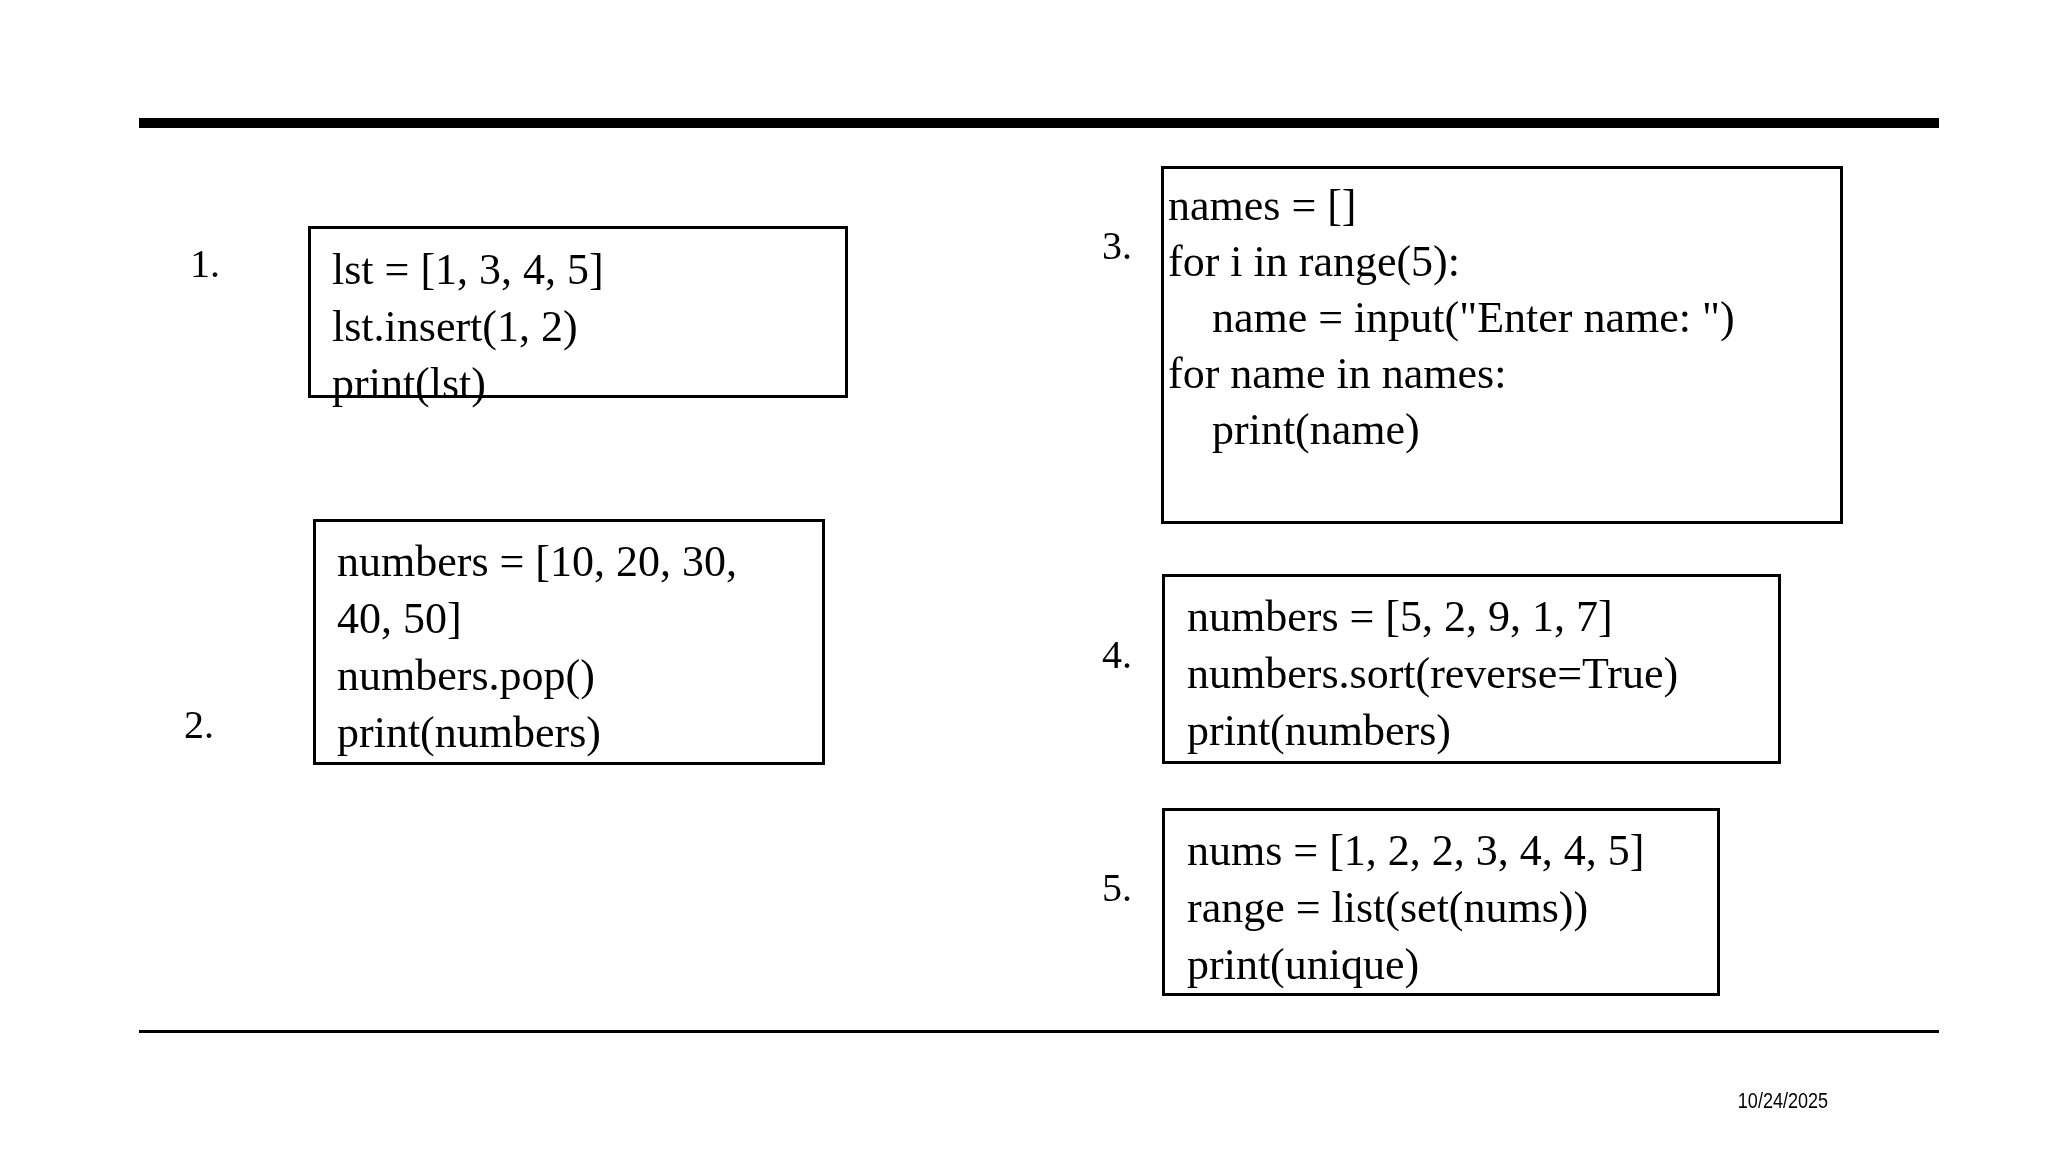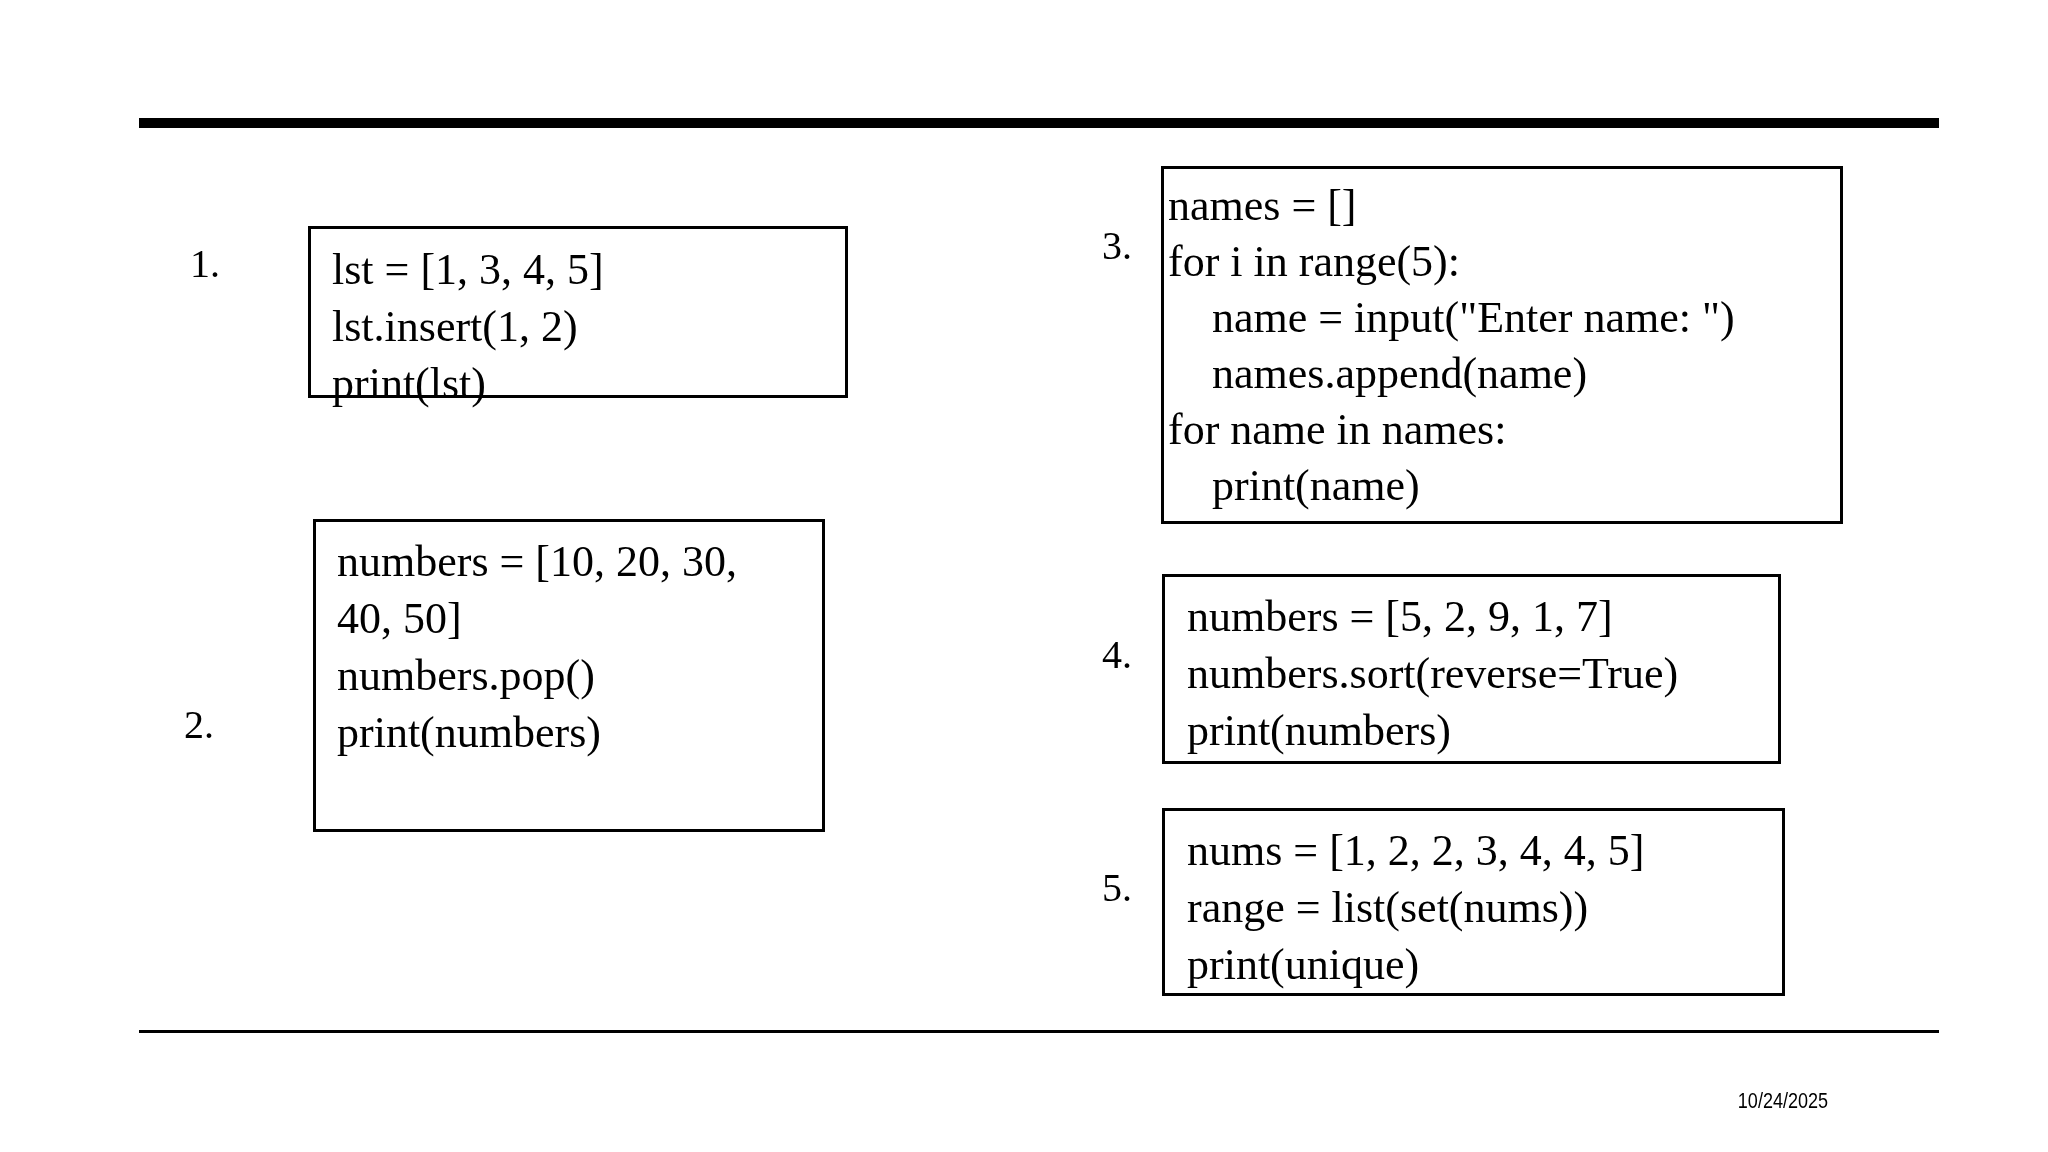--- a/index.html
+++ b/index.html
@@ -33,24 +33,24 @@
   .label-3 { left: 1102px; top: 224px; }
   .label-4 { left: 1102px; top: 633px; }
   .label-5 { left: 1102px; top: 866px; }
 
   .code-box {
     position: absolute;
     border: 3px solid #000000;
     background: #ffffff;
   }
   .box-1 { left: 308px;  top: 226px; width: 540px; height: 172px; padding: 12px 0 0 21px; }
-  .box-2 { left: 313px;  top: 519px; width: 512px; height: 313px; padding: 11px 0 0 21px; }
+  .box-2 { left: 313px;  top: 519px; width: 512px; height: 246px; padding: 11px 0 0 21px; }
   .box-3 { left: 1161px; top: 166px; width: 682px; height: 358px; padding: 9px 0 0 4px; }
   .box-4 { left: 1162px; top: 574px; width: 619px; height: 190px; padding: 11px 8px 0 22px; }
-  .box-5 { left: 1162px; top: 808px; width: 623px; height: 188px; padding: 11px 0 0 22px; }
+  .box-5 { left: 1162px; top: 808px; width: 558px; height: 188px; padding: 11px 0 0 22px; }
 
   .code-line {
     font-size: 44px;
     line-height: 57px;
     white-space: pre;
     color: #000000;
   }
   .box-3 .code-line { line-height: 56px; }
 
   .slide-date {
@@ -84,21 +84,20 @@
     <div class="code-line">40, 50]</div>
     <div class="code-line">numbers.pop()</div>
     <div class="code-line">print(numbers)</div>
   </div>
 
   <div class="problem-label label-3">3.</div>
   <div class="code-box box-3">
     <div class="code-line">names = []</div>
     <div class="code-line">for i in range(5):</div>
     <div class="code-line">    name = input("Enter name: ")</div>
-    <div class="code-line">    names.append(name)</div>
     <div class="code-line">for name in names:</div>
     <div class="code-line">    print(name)</div>
   </div>
 
   <div class="problem-label label-4">4.</div>
   <div class="code-box box-4">
     <div class="code-line">numbers = [5, 2, 9, 1, 7]</div>
     <div class="code-line">numbers.sort(reverse=True)</div>
     <div class="code-line">print(numbers)</div>
   </div>

